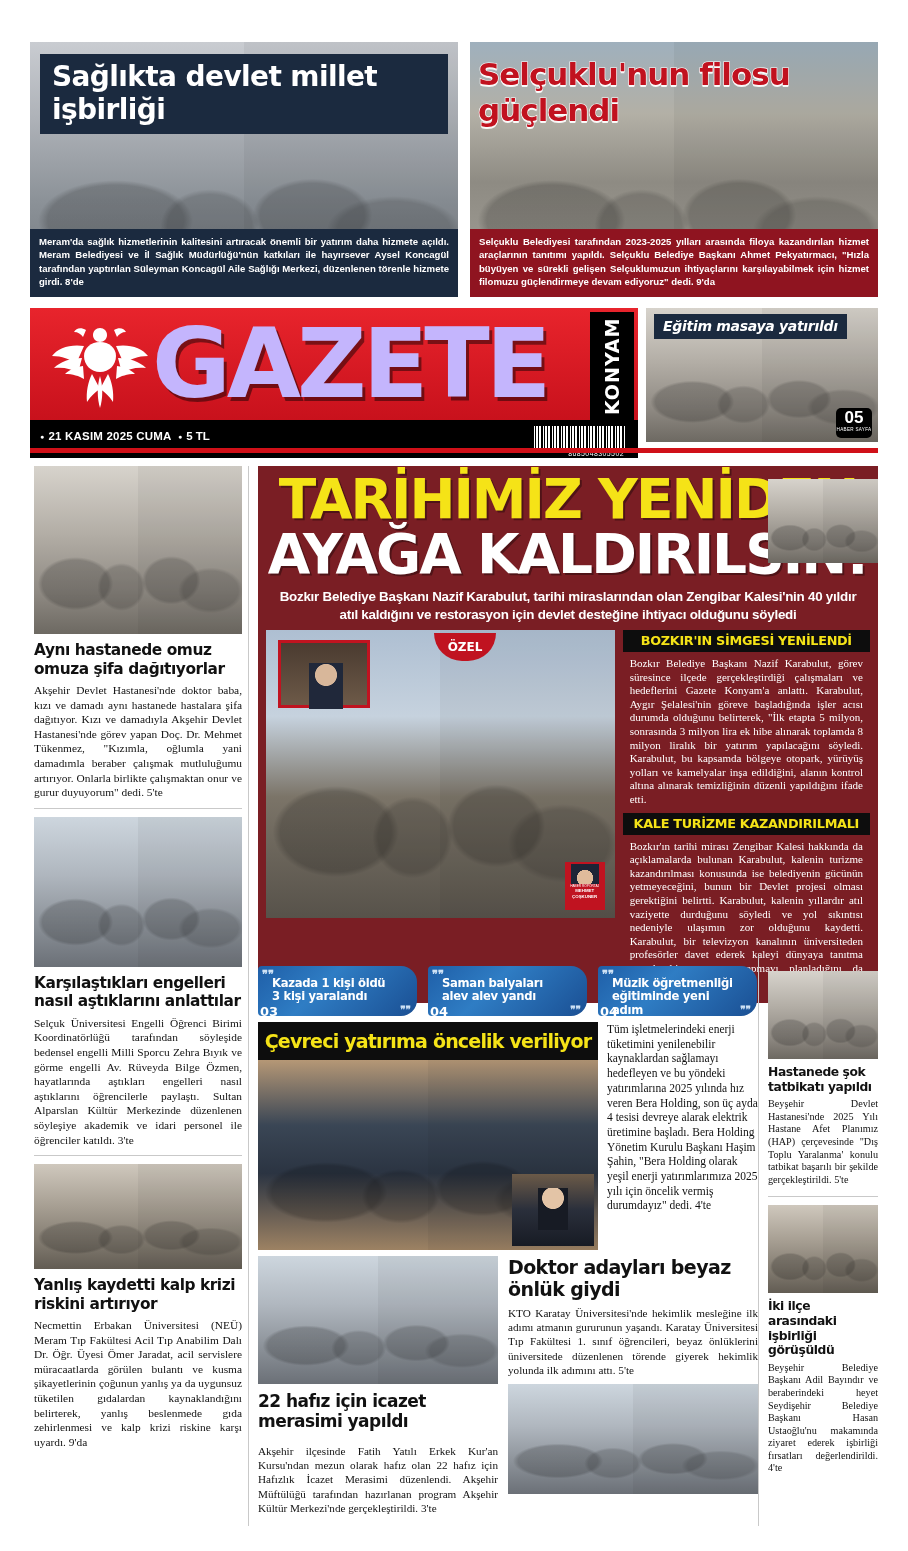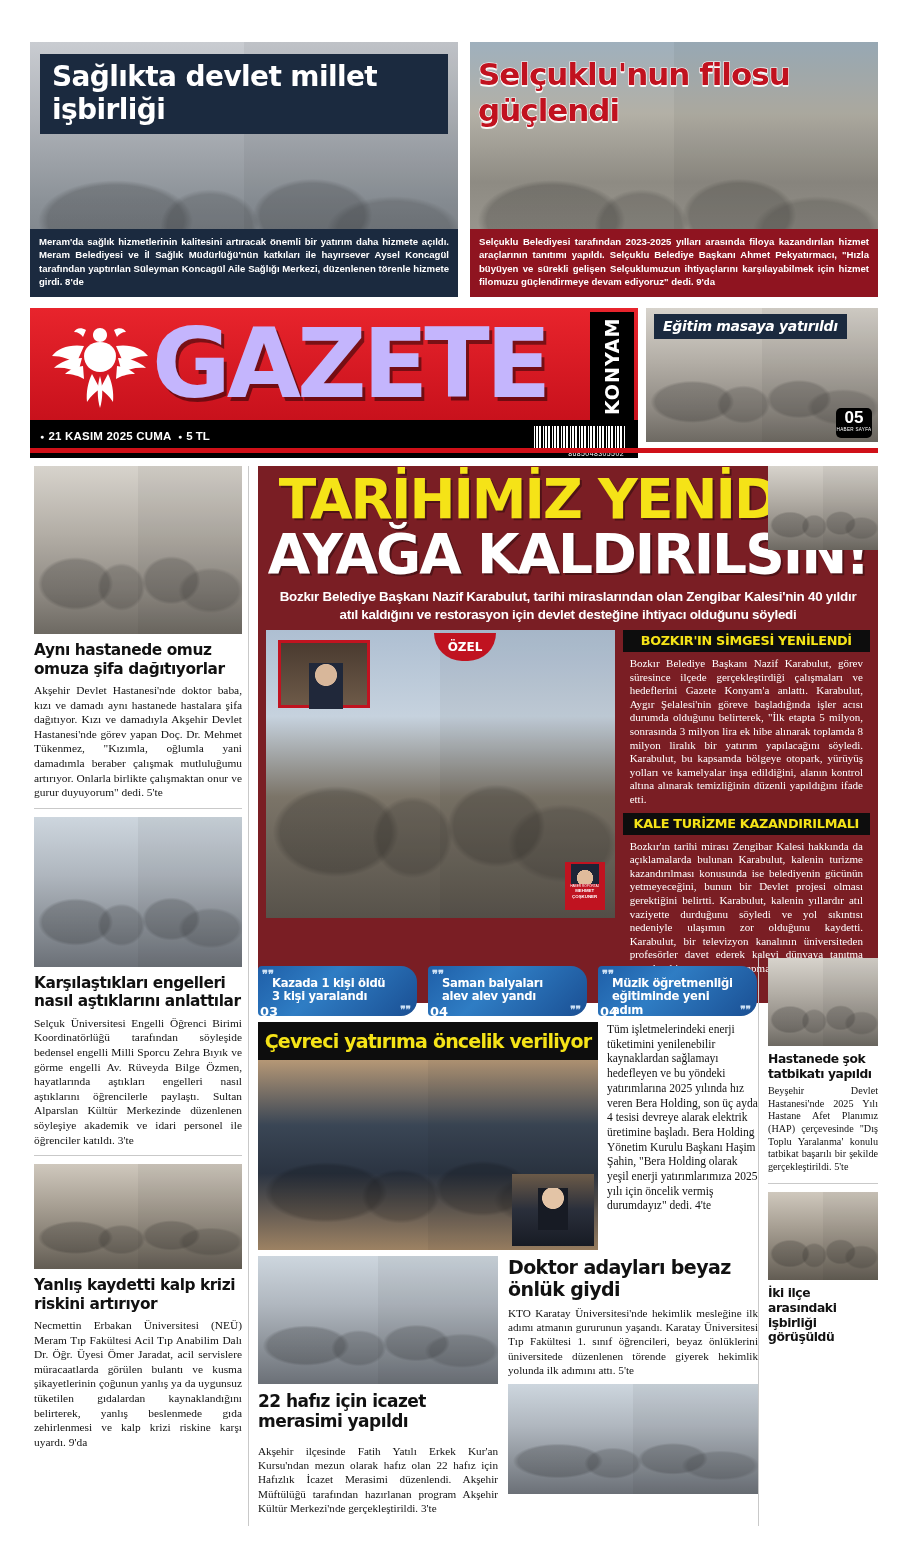--- a/index.html
+++ b/index.html
@@ -214,21 +214,21 @@
   .bot-left p { font-size:11.2px; line-height:14.2px; text-align:justify; color:#111;
                 font-family:"Liberation Serif", serif; }
   .bot-right { position:absolute; left:250px; top:0; width:250px; }
   .bot-right h2 { font-size:19px; line-height:22px; font-weight:bold; letter-spacing:-.6px;
                   color:#111; font-family:"DejaVu Sans", sans-serif; margin:0 0 6px; }
   .bot-right p { font-size:11.2px; line-height:14.2px; text-align:justify; color:#111;
                  font-family:"Liberation Serif", serif; }
   .bot-right .ph { width:250px; height:110px; margin-top:7px; }
 
   
-  .col-right { position:absolute; left:738px; top:0; width:110px; }
+  .col-right { position:absolute; left:738px; top:13px; width:110px; }
   .vrule2 { position:absolute; left:728px; top:488px; width:1px; height:572px; background:#c9c9c9; }
   .side-card { width:110px; margin-bottom:10px; }
   .side-card .ph { width:110px; height:88px; }
   .side-card h3 { font-size:12.3px; line-height:14.6px; font-weight:bold; letter-spacing:-.4px;
                   color:#111; font-family:"DejaVu Sans", sans-serif; margin:6px 0 4px; }
   .side-card p { font-size:10.2px; line-height:12.6px; text-align:justify; color:#111;
                  font-family:"Liberation Serif", serif; }
   .side-top-ph { width:110px; height:84px; }
 
   .hline { height:1px; background:#c9c9c9; margin:8px 0; }
@@ -419,17 +419,18 @@
         <div class="ph photo room"></div>
         <h3>Hastanede şok tatbikatı yapıldı</h3>
         <p>Beyşehir Devlet Hastanesi'nde 2025 Yılı Hastane Afet Planımız (HAP) çerçevesinde "Dış Toplu Yaralanma' konulu tatbikat başarılı bir şekilde gerçekleştirildi. 5'te</p>
       </div>
 
       <div class="hline"></div>
 
       <div class="side-card">
         <div class="ph photo office"></div>
         <h3>İki ilçe arasındaki işbirliği görüşüldü</h3>
+        <p>Beyşehir Belediye Başkanı Adil Bayındır ve beraberindeki heyet Seydişehir Belediye Başkanı Hasan Ustaoğlu'nu makamında ziyaret ederek işbirliği fırsatları değerlendirildi. 4'te</p>
       </div>
     </div>
 
   </div>
 </div>
 
 </body></html>

